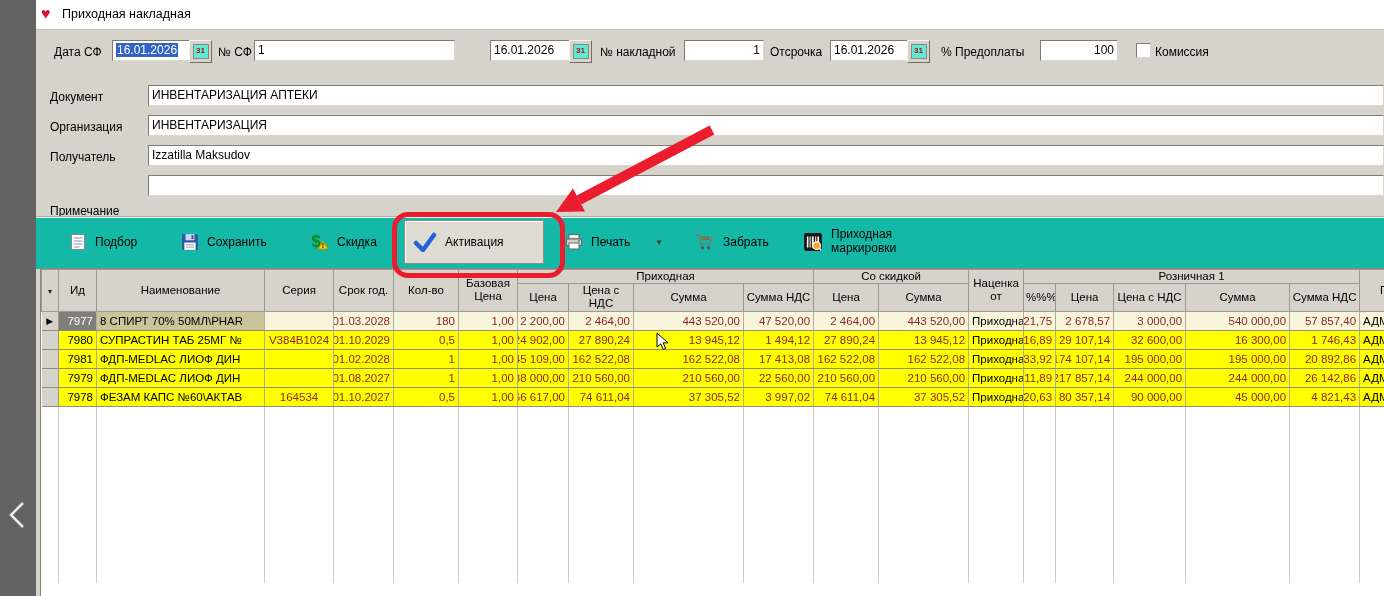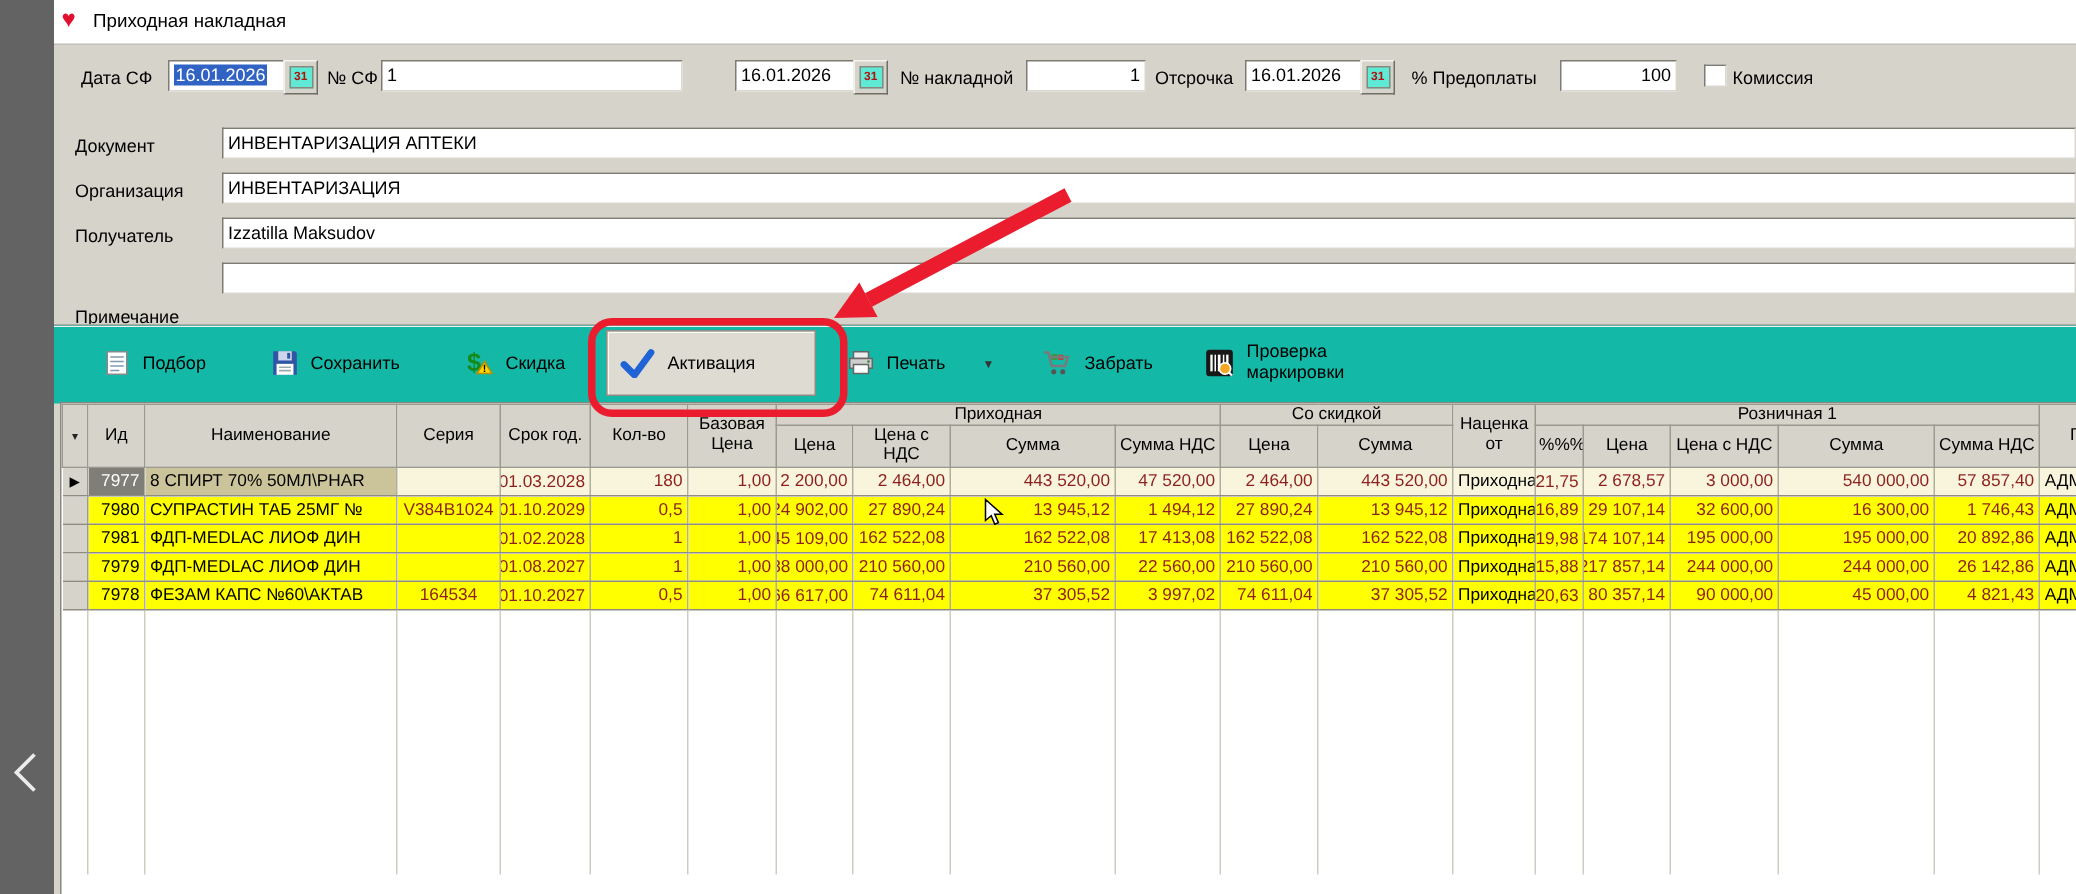--- a/index.html
+++ b/index.html
@@ -209,21 +209,21 @@
             <rect x="1" y="1" width="16" height="16" rx="2" fill="#181818"></rect>
             <rect x="3.5" y="4" width="1.4" height="10" fill="#fff"></rect>
             <rect x="6" y="4" width="0.9" height="10" fill="#fff"></rect>
             <rect x="8" y="4" width="1.6" height="10" fill="#fff"></rect>
             <rect x="11" y="4" width="0.9" height="10" fill="#fff"></rect>
             <rect x="13" y="4" width="1.4" height="10" fill="#fff"></rect>
             <circle cx="12.3" cy="12.3" r="3.4" fill="#f5a623" stroke="#fff"></circle>
             <line x1="14.5" y1="14.5" x2="16.5" y2="16.5" stroke="#fff" stroke-width="1.4"></line>
           </svg>
       </span>
-      <span class="two-line">Проверка маркировки</span>
+      <span class="two-line">Приходная маркировки</span>
     </button>
   </div>
 
   <div class="grid-wrap">
     <table class="grid">
       <colgroup>
         <col style="width:17px">
           <col style="width:38px">
           <col style="width:168px">
           <col style="width:69px">
@@ -326,21 +326,21 @@
             <td class="c-srok"><span class="cv">01.02.2028</span></td>
             <td class="c-qty"><span class="cv">1</span></td>
             <td class="c-base"><span class="cv">1,00</span></td>
             <td class="c-p_cena"><span class="cv">145 109,00</span></td>
             <td class="c-p_cena_nds"><span class="cv">162 522,08</span></td>
             <td class="c-p_summa"><span class="cv">162 522,08</span></td>
             <td class="c-p_summa_nds"><span class="cv">17 413,08</span></td>
             <td class="c-s_cena"><span class="cv">162 522,08</span></td>
             <td class="c-s_summa"><span class="cv">162 522,08</span></td>
             <td class="c-nacenka"><span class="cv">Приходная</span></td>
-            <td class="c-pct"><span class="cv">19,98</span></td>
+            <td class="c-pct"><span class="cv">33,92</span></td>
             <td class="c-r_cena"><span class="cv">174 107,14</span></td>
             <td class="c-r_cena_nds"><span class="cv">195 000,00</span></td>
             <td class="c-r_summa"><span class="cv">195 000,00</span></td>
             <td class="c-r_summa_nds"><span class="cv">20 892,86</span></td>
             <td class="c-pol"><span class="cv">АДМ</span></td>
           </tr>
           <tr>
             <td class="ind"></td>
             <td class="c-id"><span class="cv">7979</span></td>
             <td class="c-name"><span class="cv">ФДП-MEDLAC ЛИОФ ДИН</span></td>
@@ -348,21 +348,21 @@
             <td class="c-srok"><span class="cv">01.08.2027</span></td>
             <td class="c-qty"><span class="cv">1</span></td>
             <td class="c-base"><span class="cv">1,00</span></td>
             <td class="c-p_cena"><span class="cv">188 000,00</span></td>
             <td class="c-p_cena_nds"><span class="cv">210 560,00</span></td>
             <td class="c-p_summa"><span class="cv">210 560,00</span></td>
             <td class="c-p_summa_nds"><span class="cv">22 560,00</span></td>
             <td class="c-s_cena"><span class="cv">210 560,00</span></td>
             <td class="c-s_summa"><span class="cv">210 560,00</span></td>
             <td class="c-nacenka"><span class="cv">Приходная</span></td>
-            <td class="c-pct"><span class="cv">15,88</span></td>
+            <td class="c-pct"><span class="cv">11,89</span></td>
             <td class="c-r_cena"><span class="cv">217 857,14</span></td>
             <td class="c-r_cena_nds"><span class="cv">244 000,00</span></td>
             <td class="c-r_summa"><span class="cv">244 000,00</span></td>
             <td class="c-r_summa_nds"><span class="cv">26 142,86</span></td>
             <td class="c-pol"><span class="cv">АДМ</span></td>
           </tr>
           <tr>
             <td class="ind"></td>
             <td class="c-id"><span class="cv">7978</span></td>
             <td class="c-name"><span class="cv">ФЕЗАМ КАПС №60\АКТАВ</span></td>

